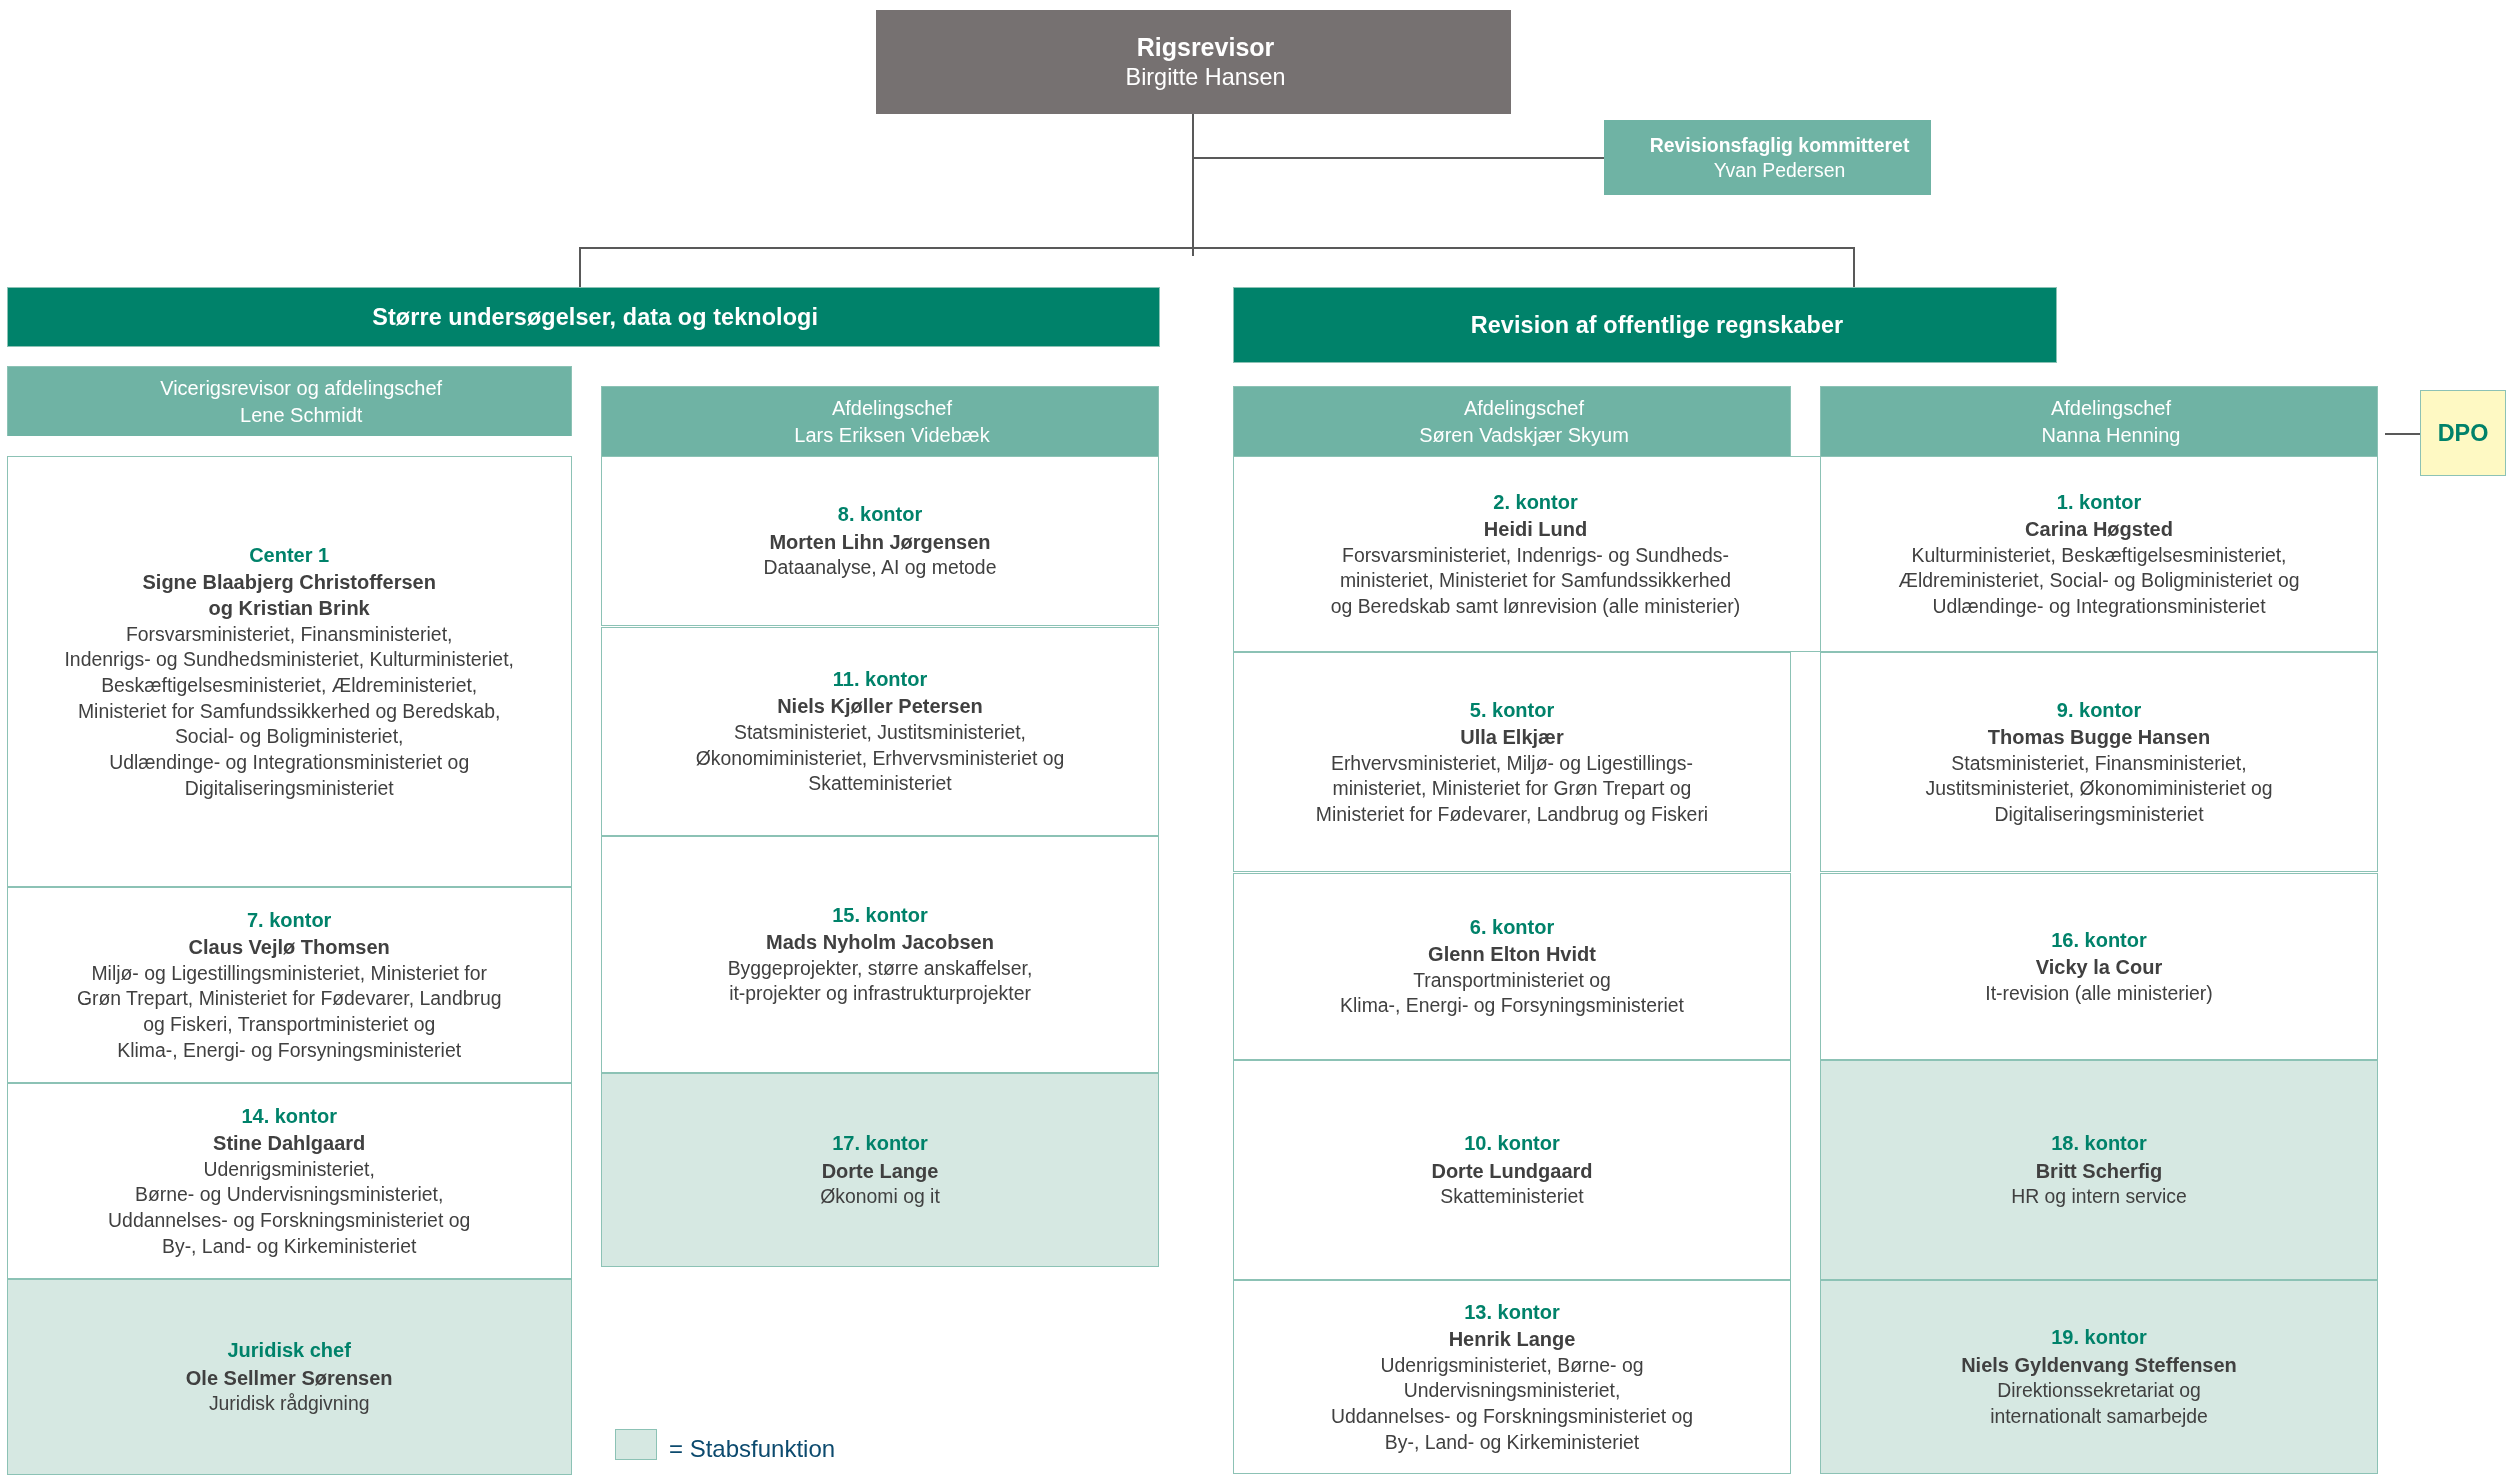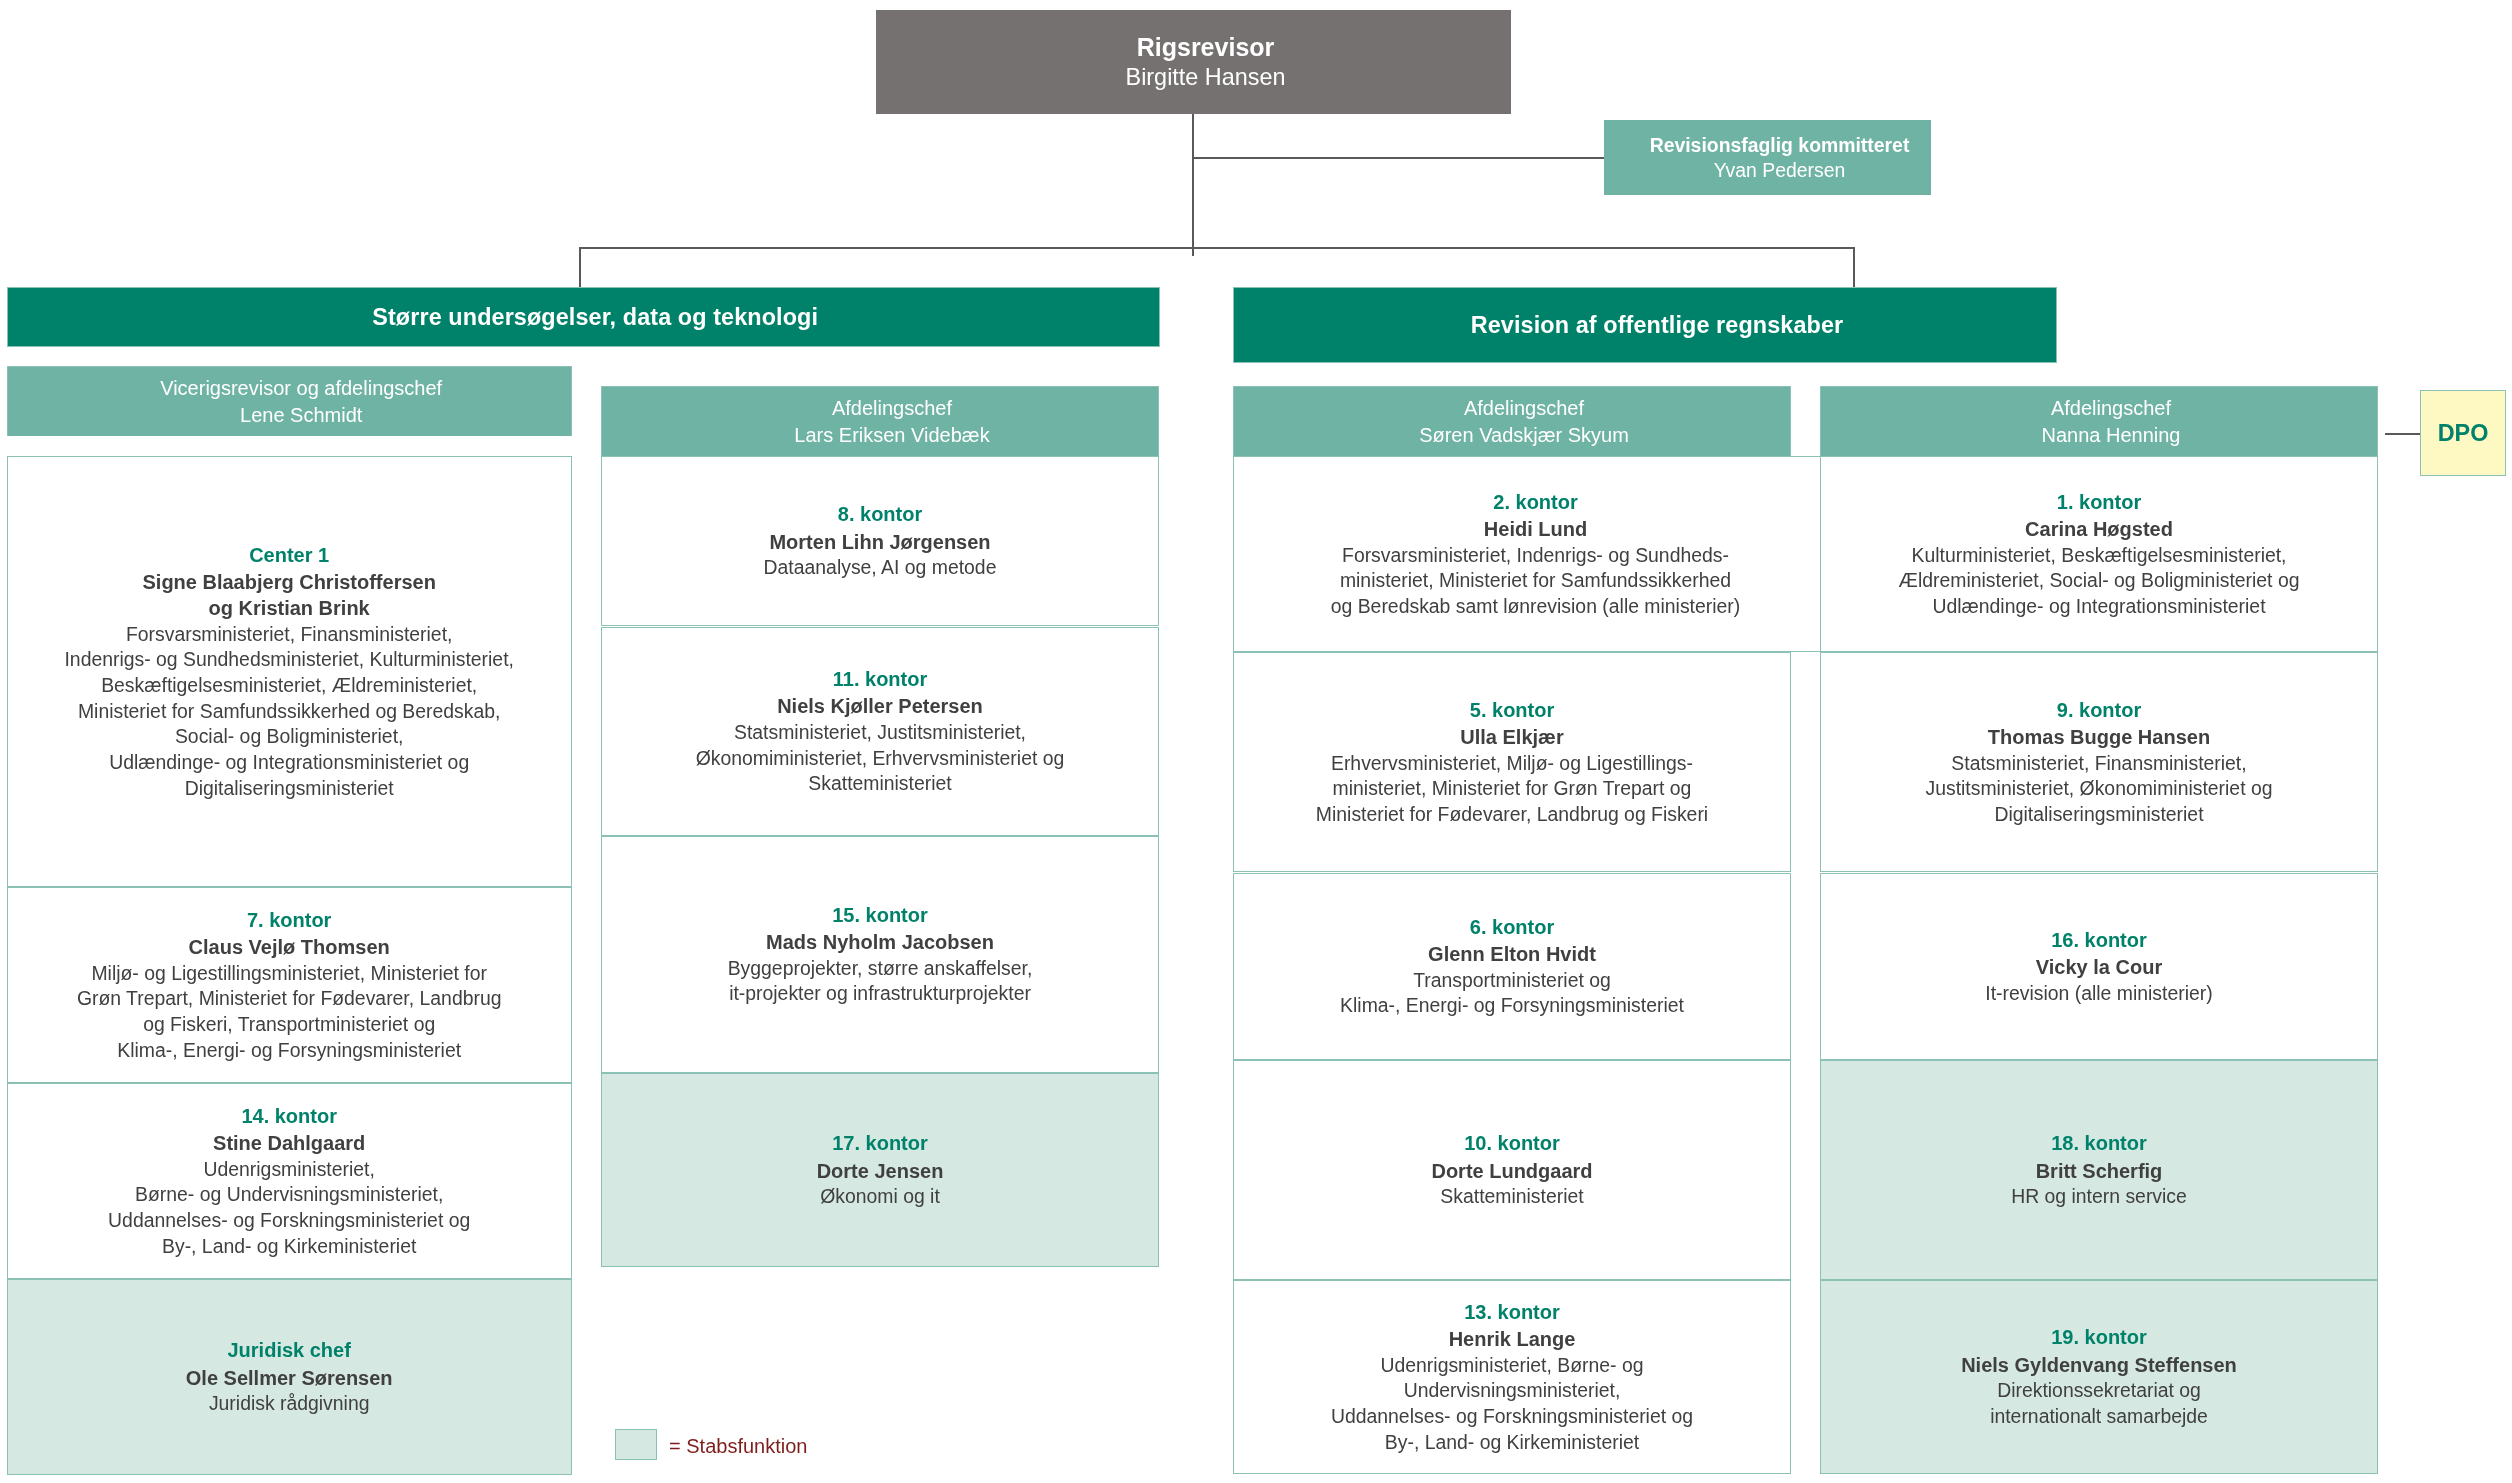--- a/index.html
+++ b/index.html
@@ -148,22 +148,22 @@
 
   
   .legend-swatch {
     position: absolute;
     box-sizing: border-box;
     background: #d6e8e2;
     border: 1.3px solid #8cc2b5;
   }
   .legend-label {
     position: absolute;
-    font-size: 20px;
-    color: #7f1d1d;
+    font-size: 24px;
+    color: #0c4a6e;
     white-space: nowrap;
   }
 </style>
 </head>
 <body>
 
 <div id="page">
 
   <div class="line vline" style="left:1192px; top:114px; width:2px; height:142px;"></div>
   <div class="line hline" style="left:1192px; top:157px; width:412px; height:2px;"></div>
@@ -229,21 +229,21 @@
     <div class="person">Niels Kjøller Petersen</div>
     <div class="desc">Statsministeriet, Justitsministeriet,<br>Økonomiministeriet, Erhvervsministeriet og<br>Skatteministeriet</div>
   </div>
   <div class="cell" style="left:601px; top:836px; width:558px; height:237px;">
     <div class="kontor">15. kontor</div>
     <div class="person">Mads Nyholm Jacobsen</div>
     <div class="desc">Byggeprojekter, større anskaffelser,<br>it-projekter og infrastrukturprojekter</div>
   </div>
   <div class="cell staff" style="left:601px; top:1073px; width:558px; height:194px;">
     <div class="kontor">17. kontor</div>
-    <div class="person">Dorte Jensen</div>
+    <div class="person">Dorte Lange</div>
     <div class="desc">Økonomi og it</div>
   </div>
 
   <div class="box chief-header" style="left:1233px; top:386px; width:558px; height:70px;">
     <div class="role">Afdelingschef</div>
     <div class="name">Søren Vadskjær Skyum</div>
   </div>
   <div class="cell" style="left:1233px; top:456px; width:605px; height:196px;">
     <div class="kontor">2. kontor</div>
     <div class="person">Heidi Lund</div>

